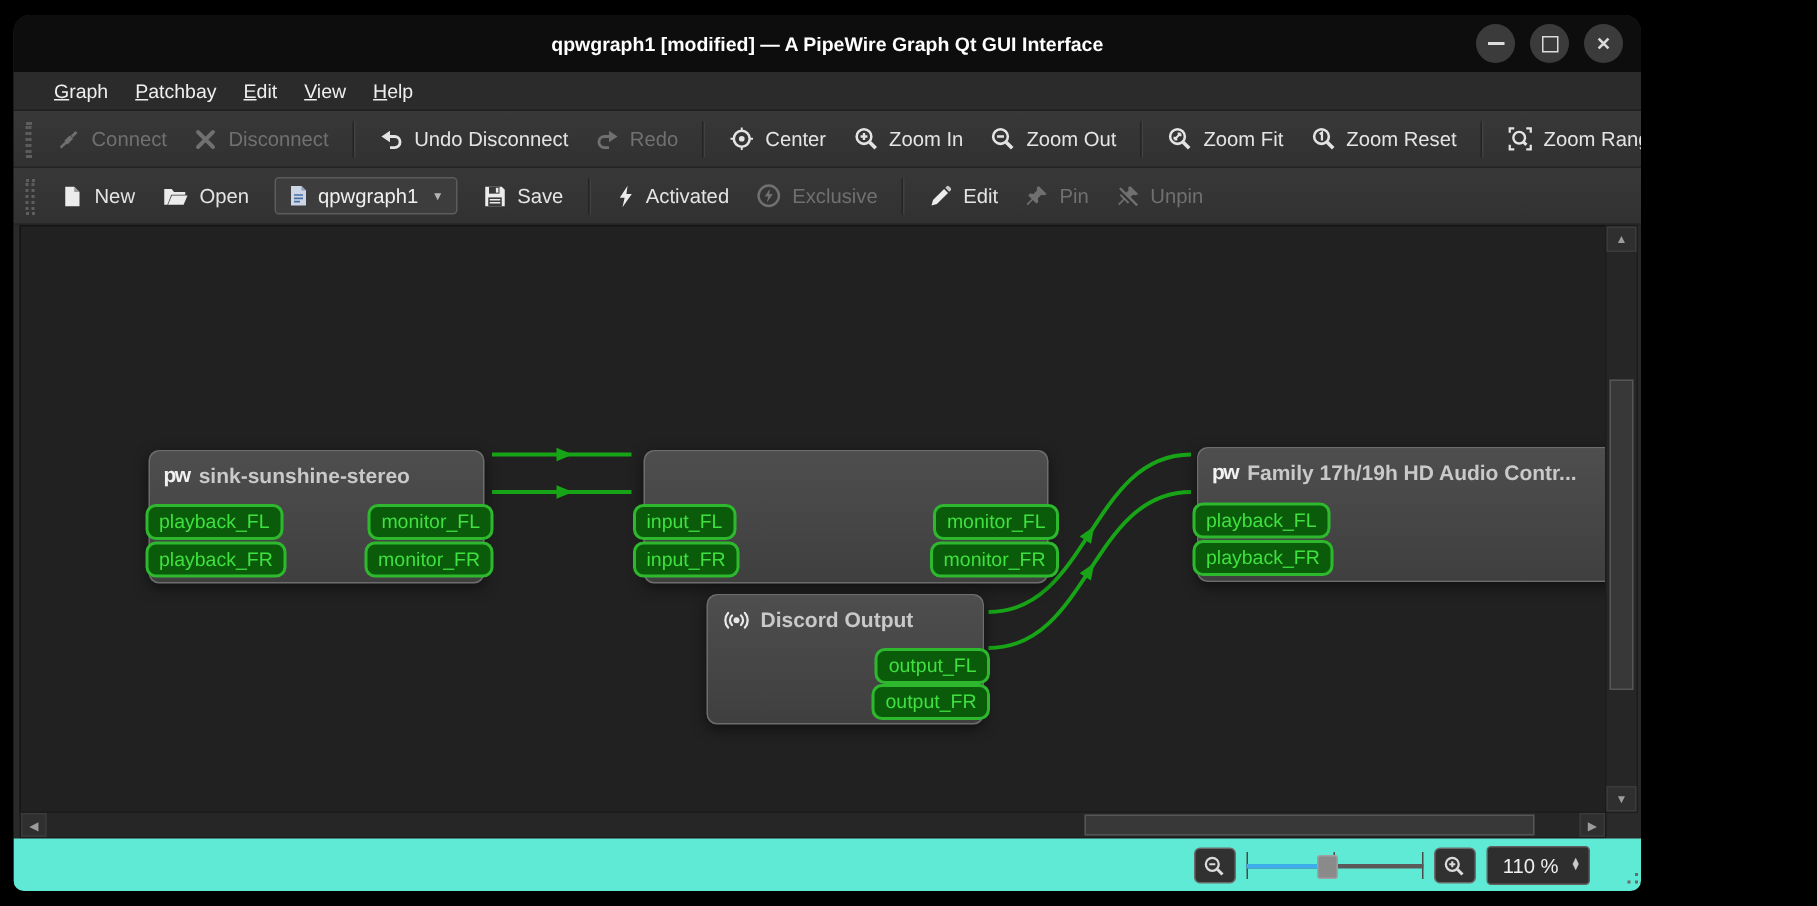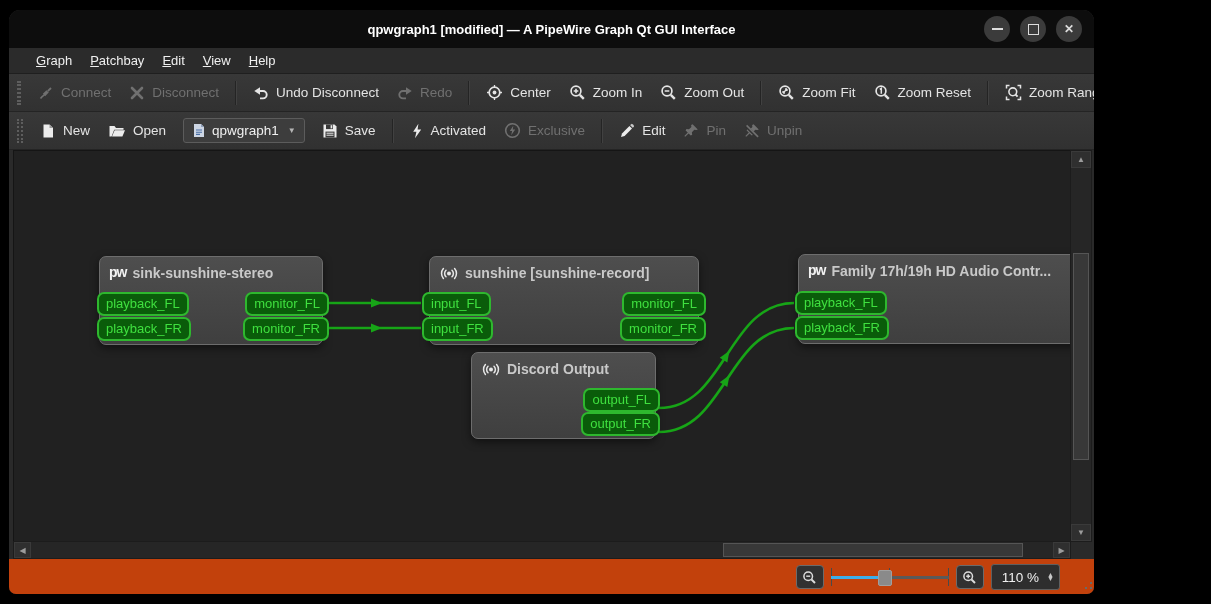--- a/index.html
+++ b/index.html
@@ -29,36 +29,36 @@
   .dropdown{display:flex;align-items:center;gap:6px;background:#3d3d3d;border:1px solid #5c5c5c;
     border-radius:3px;padding:4px 8px;margin:0 8px;color:#f0f0f0;font-size:13.5px;}
   .dd-arrow{color:#b5b5b5;font-size:8px;margin-left:3px;}
   
   .canvas-wrap{position:relative;height:409px;background:#2a2a2a;}
   .viewport{position:absolute;left:4px;top:0;right:23px;bottom:17px;background:#212121;
     border:1px solid #151515;overflow:hidden;}
   .wires{position:absolute;left:0;top:0;pointer-events:none;}
   .wires path{pointer-events:auto;}
   .node{position:absolute;background:linear-gradient(180deg,#4e4e4e,#3f3f3f);border:1px solid #6d6d6d;
-    border-radius:7px;box-shadow:0 3px 9px rgba(0,0,0,.5);z-index:2;}
+    border-radius:7px;box-shadow:0 3px 9px rgba(0,0,0,.5);z-index:2;margin-top:44px;}
   .node-title{display:flex;align-items:center;gap:6px;padding:8px 10px 0 9px;color:#c9c9c9;
     font-weight:bold;font-size:14px;white-space:nowrap;overflow:hidden;}
   .pw-glyph{font-weight:bold;color:#f2f2f2;font-size:14px;letter-spacing:-1px;transform:translateY(-1px);}
   .port{position:absolute;font-size:13px;color:#3fe03f;background:#0a5c0a;border:2px solid #2eb82e;
     border-radius:7px;padding:0 7px;height:20px;line-height:19px;white-space:nowrap;z-index:3;}
   
   .vscroll{position:absolute;right:2px;top:0;width:20px;bottom:17px;background:#262626;border:1px solid #1c1c1c;}
   .hscroll{position:absolute;left:4px;right:23px;bottom:0;height:16px;background:#262626;border:1px solid #1c1c1c;}
   .sbtn{position:absolute;background:#2f2f2f;color:#9c9c9c;font-size:8px;display:flex;align-items:center;justify-content:center;border:1px solid #3a3a3a;}
   .vscroll .sbtn{left:0;right:0;height:15px;}
   .hscroll .sbtn{top:0;bottom:0;width:15px;}
   .vthumb{position:absolute;left:2px;right:2px;top:102px;height:205px;background:#383838;border:1px solid #555;}
   .hthumb{position:absolute;top:1px;bottom:1px;left:709px;width:298px;background:#383838;border:1px solid #555;}
   
-  .statusbar{height:36px;background:#c2410c;display:flex;align-items:center;justify-content:flex-end;
+  .statusbar{height:36px;background:#5eead4;display:flex;align-items:center;justify-content:flex-end;
     padding-right:34px;gap:7px;position:relative;}
   .zbtn{width:26px;height:22px;border:1px solid #6b6b6b;border-radius:4px;display:flex;
     align-items:center;justify-content:center;color:#dcdcdc;background:#313131;}
   .slider{position:relative;width:118px;height:22px;}
   .slider .tick{position:absolute;top:2px;width:1px;height:18px;background:#4a4a4a;}
   .slider .track{position:absolute;left:0;right:0;top:10px;height:3px;background:#5a5a5a;}
   .slider .fill{position:absolute;left:0;top:10px;height:3px;width:52px;background:#3daee9;}
   .slider .shandle{position:absolute;left:47px;top:4px;width:12px;height:14px;background:#8a8a8a;
     border:1px solid #a0a0a0;border-radius:2px;}
   .spinbox{display:flex;align-items:center;gap:8px;border:1px solid #5f5f5f;background:#2e2e2e;
@@ -339,29 +339,20 @@
           <span class="pw-glyph">pw</span>
           <span>sink-sunshine-stereo</span>
         </div>
         <div class="port" style="left:-3px;top:35px">playback_FL</div>
         <div class="port" style="left:-3px;top:60px">playback_FR</div>
         <div class="port" style="right:-7px;top:35px">monitor_FL</div>
         <div class="port" style="right:-7px;top:60px">monitor_FR</div>
       </div>
 
       <div class="node" style="left:415px;top:105px;width:268px;height:87px">
-        <div class="node-title">
-          <span class="ticon">
-            <svg width="20" height="15" viewBox="0 0 20 15">
-                <circle cx="10" cy="7.5" r="2" fill="#e8e8e8"></circle>
-                <path d="M7 4.3 a4.4 4.4 0 0 0 0 6.4 M4.4 2.6 a7.4 7.4 0 0 0 0 9.8 M13 4.3 a4.4 4.4 0 0 1 0 6.4 M15.6 2.6 a7.4 7.4 0 0 1 0 9.8" stroke="#e8e8e8" stroke-width="1.5" fill="none" stroke-linecap="round"></path>
-              </svg>
-          </span>
-          <span>sunshine [sunshine-record]</span>
-        </div>
         <div class="port" style="left:-8px;top:35px">input_FL</div>
         <div class="port" style="left:-8px;top:60px">input_FR</div>
         <div class="port" style="right:-8px;top:35px">monitor_FL</div>
         <div class="port" style="right:-8px;top:60px">monitor_FR</div>
       </div>
 
       <div class="node" style="left:784px;top:103px;width:319px;height:88px">
         <div class="node-title">
           <span class="pw-glyph">pw</span>
           <span>Family 17h/19h HD Audio Contr...</span>

